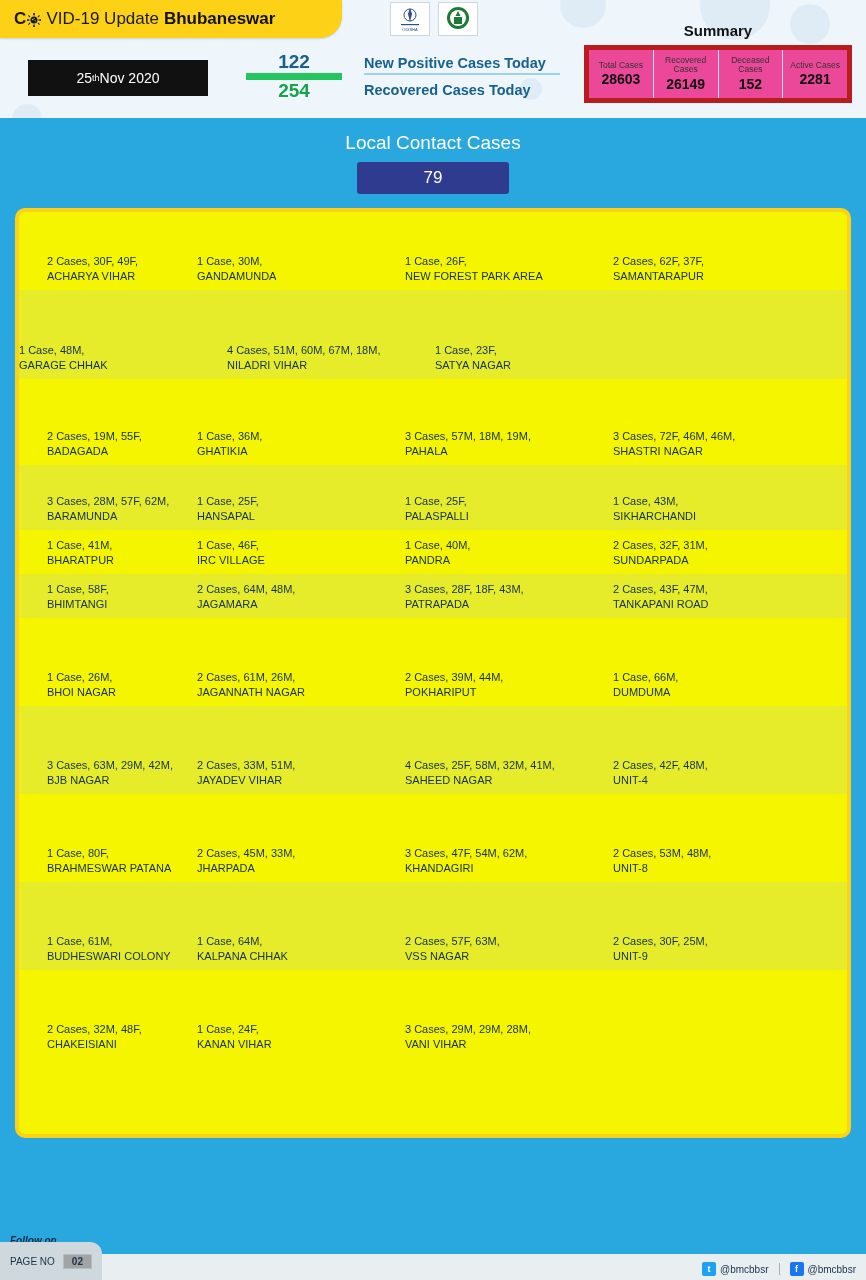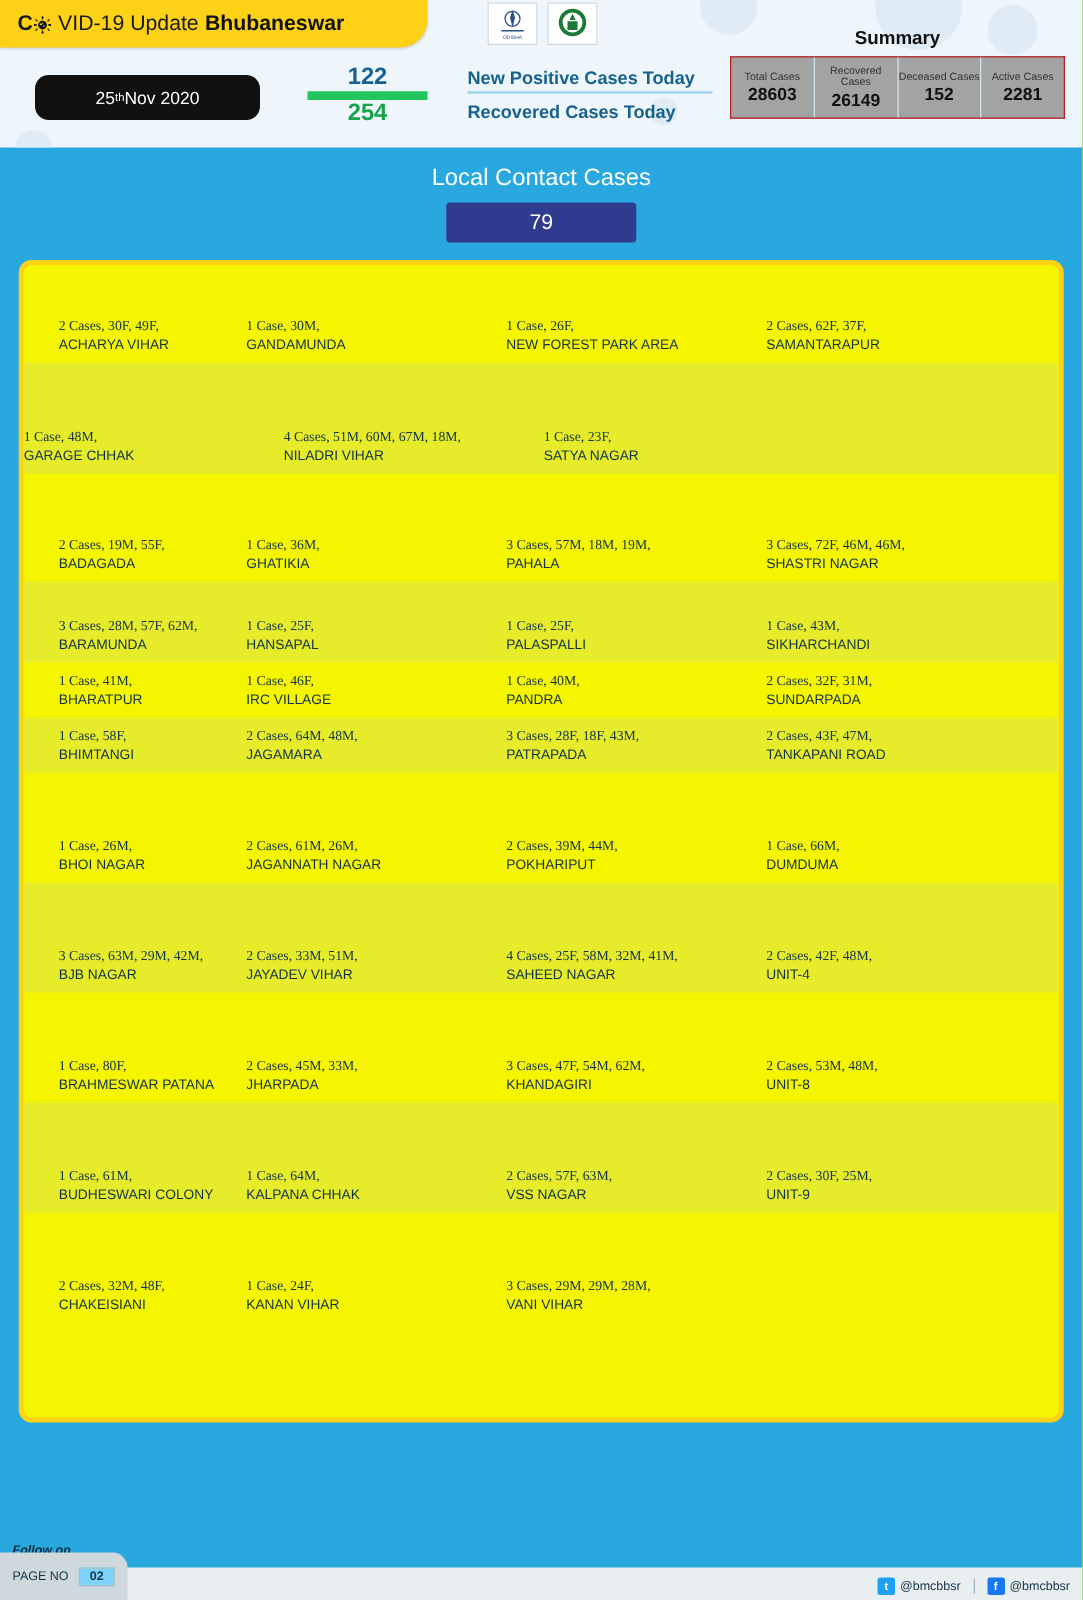--- a/index.html
+++ b/index.html
@@ -74,21 +74,21 @@
     margin-left: 5px;
   }
 
   .date-box {
     position: absolute;
     left: 28px;
     top: 60px;
     width: 180px;
     height: 36px;
     background: #111;
-    border-radius: 11px;
+    border-radius: 0;
     color: #fff;
     font-size: 14px;
     display: flex;
     align-items: center;
     justify-content: center;
   }
   .date-box sup { font-size: 9px; }
 
   .counts {
     position: absolute;
@@ -103,21 +103,21 @@
   .count-num {
     width: 96px;
     text-align: center;
     font-size: 19px;
     font-weight: bold;
     border-bottom: 7px solid #22c55e;
   }
   .count-num.pos { color: #17618e; }
   .count-num.rec { color: #16a34a; border-bottom: none; }
   .count-lbl {
-    margin-left: 32px;
+    margin-left: 22px;
     font-size: 14.5px;
     font-weight: bold;
     color: #17618e;
     border-bottom: 2px solid #9dd3ea;
     padding-bottom: 2px;
     width: 196px;
   }
   .count-row.second .count-lbl { border-bottom: none; }
 
   .emblems {
@@ -148,22 +148,22 @@
     width: 268px;
   }
   .summary-title {
     text-align: center;
     font-size: 15px;
     font-weight: bold;
     color: #111;
     margin-bottom: 6px;
   }
   .summary-box {
-    border: 1px solid #b91c1c;
-    background: #a3a3a3;
+    border: 5px solid #b91c1c;
+    background: #ec4899;
     display: flex;
     height: 48px;
   }
   .sum-cell {
     flex: 1;
     display: flex;
     flex-direction: column;
     align-items: center;
     justify-content: center;
     border-right: 1px solid #cfe3ee;
@@ -223,21 +223,21 @@
     box-sizing: border-box;
   }
   .grid-row.alt { background: #e6ec2a; }
   .cell {
     box-sizing: border-box;
     padding: 0 0 6px 0;
     color: #13324a;
     font-size: 11px;
     line-height: 1.35;
   }
-  .cell .cases { white-space: nowrap; font-family: Liberation Serif, serif; }
+  .cell .cases { white-space: nowrap; }
   .cell .ward { white-space: nowrap; }
   .c1 { width: 178px; padding-left: 28px; }
   .c2 { width: 208px; }
   .c3 { width: 208px; }
   .c4 { width: 214px; }
 
   
   .footer {
     position: absolute;
     left: 0;
@@ -269,21 +269,21 @@
     height: 38px;
     background: #cfd8dc;
     color: #17324a;
     font-size: 10px;
     display: flex;
     align-items: center;
     padding: 0 10px;
     border-top-right-radius: 12px;
   }
   .page-no-val {
-    background: #7dd3fc;
+    background: #a3a3a3;
     border: 1px solid #b0bec5;
     margin-left: 8px;
     padding: 1px 8px;
     font-weight: bold;
     font-size: 10px;
   }
   .social {
     position: absolute;
     right: 10px;
     bottom: 4px;

